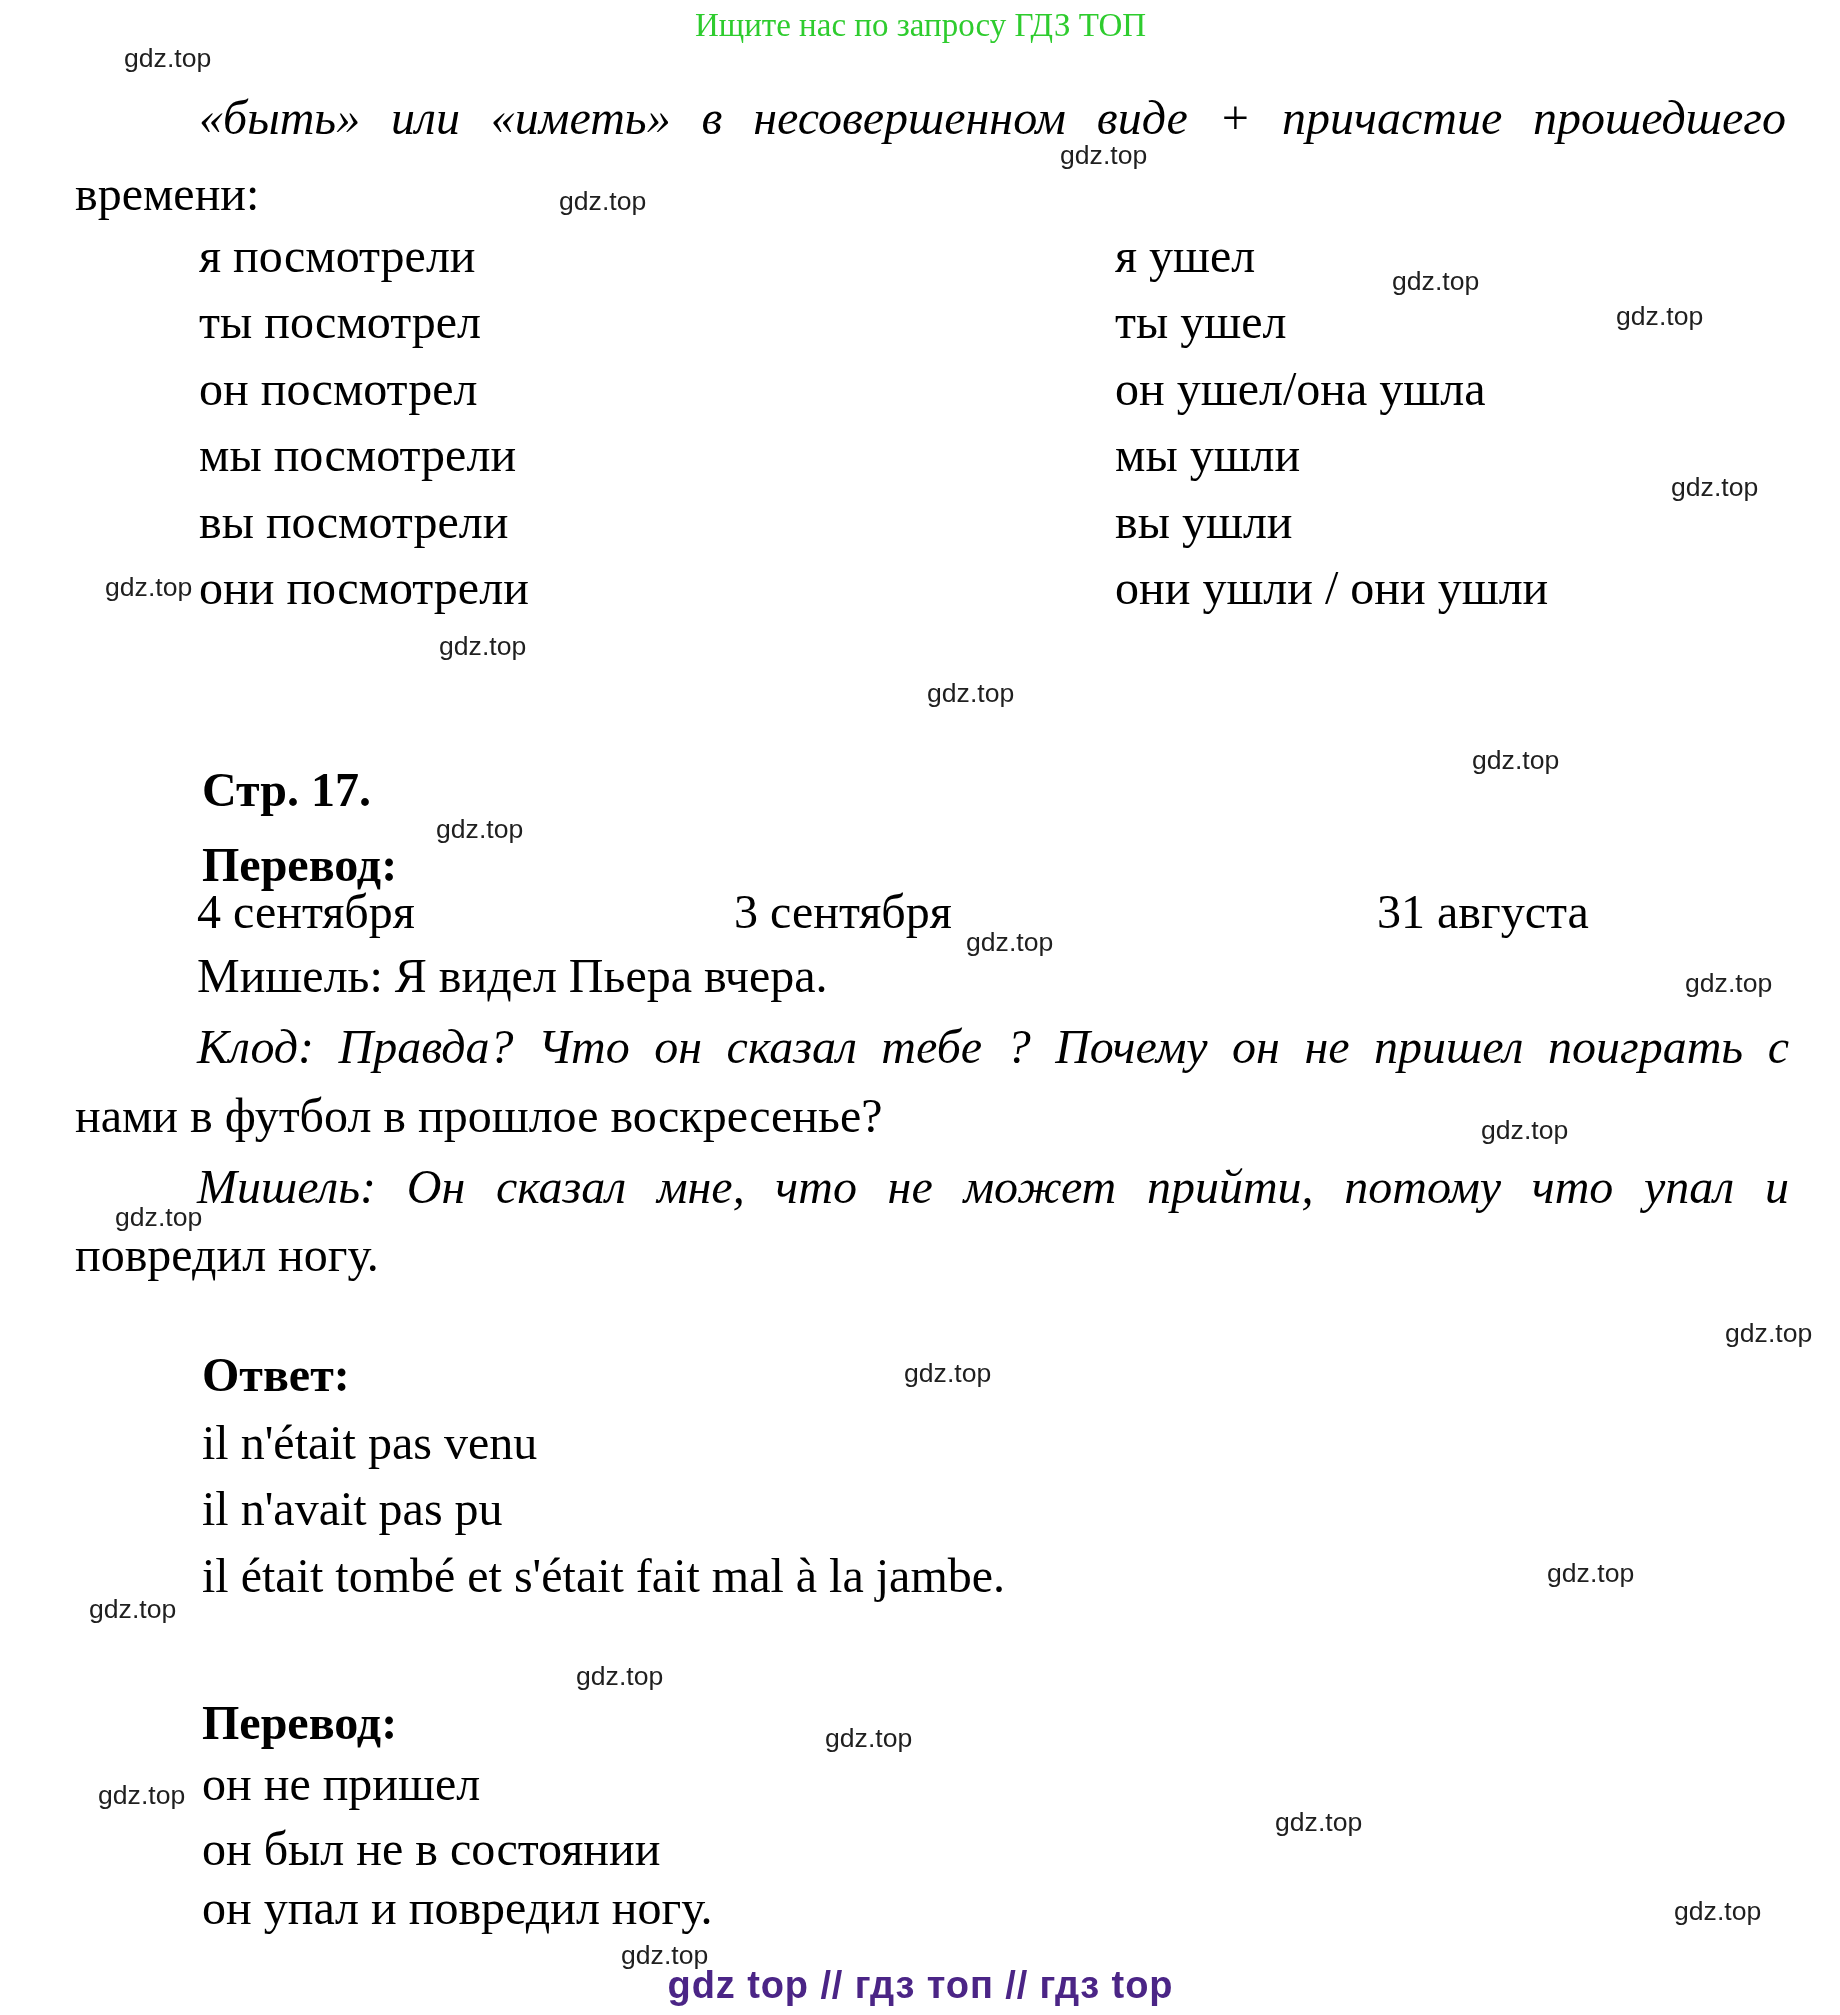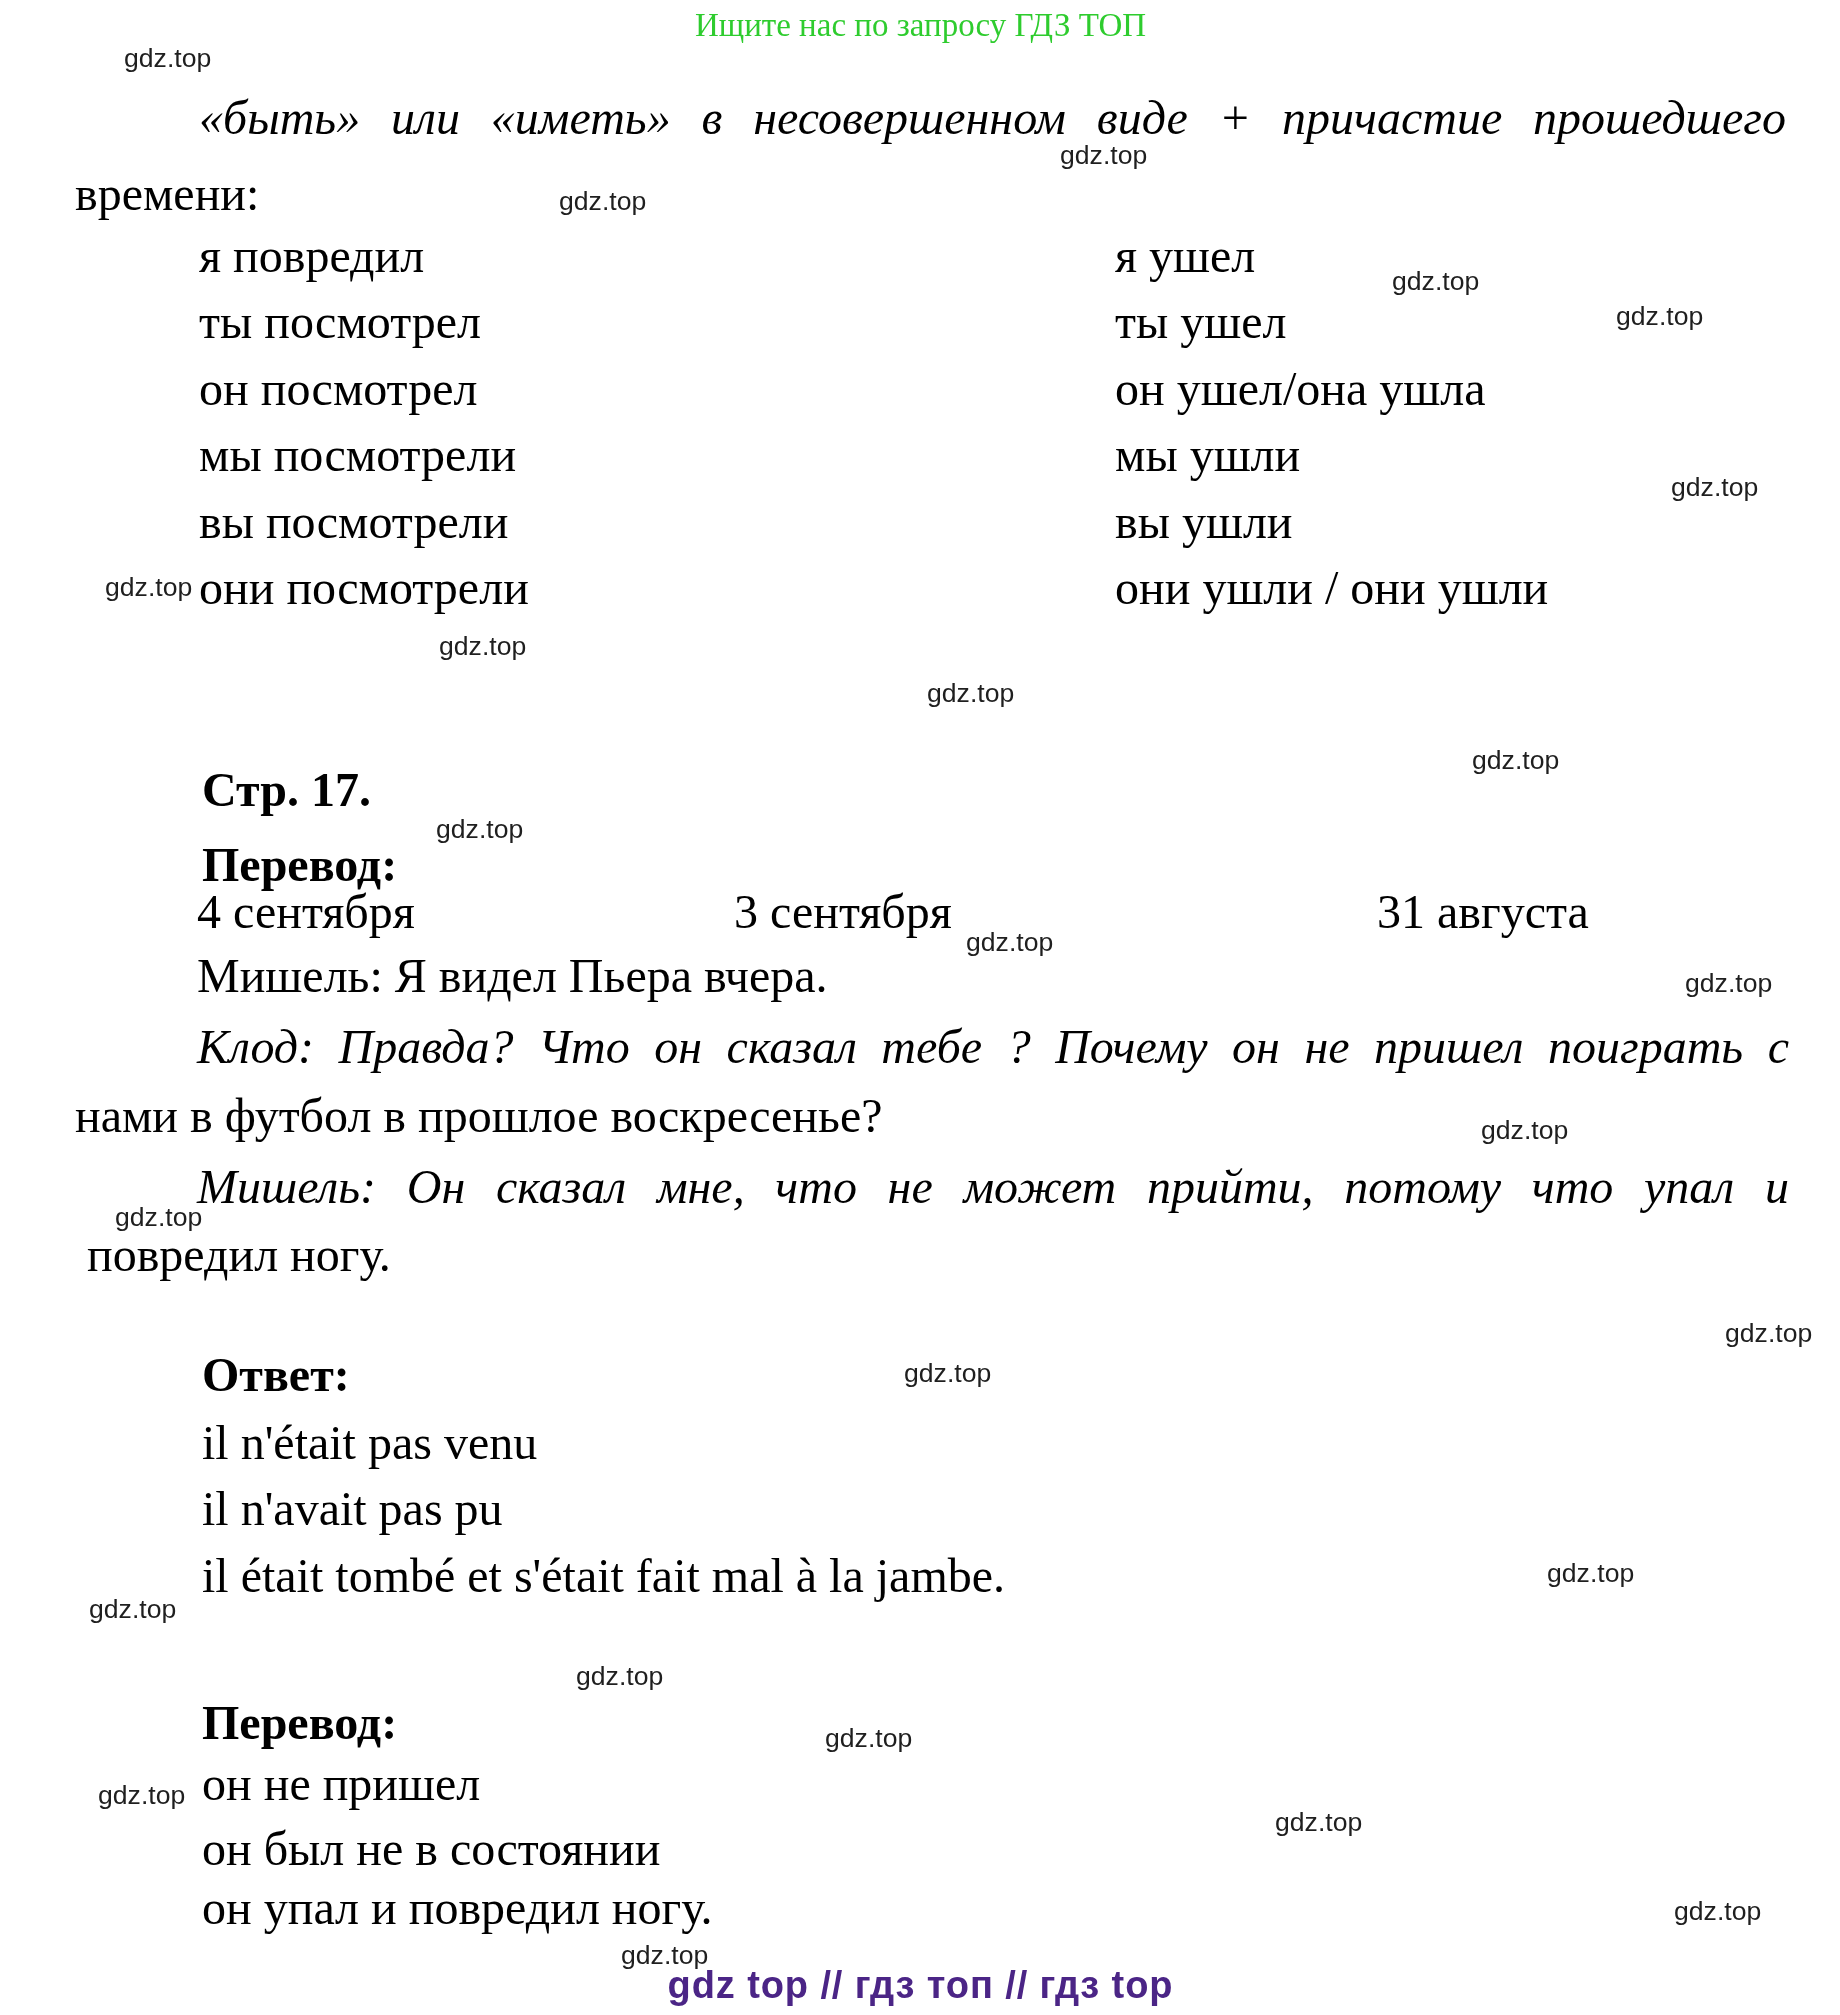--- a/index.html
+++ b/index.html
@@ -58,21 +58,21 @@
   <div class="wm" style="left:576px;top:1661px">gdz.top</div>
   <div class="wm" style="left:825px;top:1723px">gdz.top</div>
   <div class="wm" style="left:98px;top:1780px">gdz.top</div>
   <div class="wm" style="left:1275px;top:1807px">gdz.top</div>
   <div class="wm" style="left:1674px;top:1896px">gdz.top</div>
   <div class="wm" style="left:621px;top:1940px">gdz.top</div>
 
   <div class="jline" style="left:199px;top:91px;width:1587px">«быть» или «иметь» в несовершенном виде + причастие прошедшего</div>
   <div class="line" style="left:75px;top:167px">времени:</div>
 
-  <div class="line" style="left:199px;top:229px">я повредил</div>
+  <div class="line" style="left:199px;top:229px">я посмотрели</div>
   <div class="line" style="left:199px;top:295px">ты посмотрел</div>
   <div class="line" style="left:199px;top:362px">он посмотрел</div>
   <div class="line" style="left:199px;top:428px">мы посмотрели</div>
   <div class="line" style="left:199px;top:495px">вы посмотрели</div>
   <div class="line" style="left:199px;top:561px">они посмотрели</div>
 
   <div class="line" style="left:1115px;top:229px">я ушел</div>
   <div class="line" style="left:1115px;top:295px">ты ушел</div>
   <div class="line" style="left:1115px;top:362px">он ушел/она ушла</div>
   <div class="line" style="left:1115px;top:428px">мы ушли</div>
@@ -83,21 +83,21 @@
   <div class="line bold" style="left:202px;top:838px">Перевод:</div>
 
   <div class="line" style="left:197px;top:885px">4 сентября</div>
   <div class="line" style="left:734px;top:885px">3 сентября</div>
   <div class="line" style="left:1377px;top:885px">31 августа</div>
 
   <div class="line" style="left:197px;top:949px">Мишель: Я видел Пьера вчера.</div>
   <div class="jline" style="left:197px;top:1020px;width:1592px">Клод: Правда? Что он сказал тебе ? Почему он не пришел поиграть с</div>
   <div class="line" style="left:75px;top:1089px">нами в футбол в прошлое воскресенье?</div>
   <div class="jline" style="left:197px;top:1160px;width:1592px">Мишель: Он сказал мне, что не может прийти, потому что упал и</div>
-  <div class="line" style="left:87px;top:1228px">повредил ногу.</div>
+  <div class="line" style="left:75px;top:1228px">повредил ногу.</div>
 
   <div class="line bold" style="left:202px;top:1348px">Ответ:</div>
   <div class="line" style="left:202px;top:1416px">il n'était pas venu</div>
   <div class="line" style="left:202px;top:1482px">il n'avait pas pu</div>
   <div class="line" style="left:202px;top:1549px">il était tombé et s'était fait mal à la jambe.</div>
 
   <div class="line bold" style="left:202px;top:1696px">Перевод:</div>
   <div class="line" style="left:202px;top:1757px">он не пришел</div>
   <div class="line" style="left:202px;top:1822px">он был не в состоянии</div>
   <div class="line" style="left:202px;top:1881px">он упал и повредил ногу.</div>

